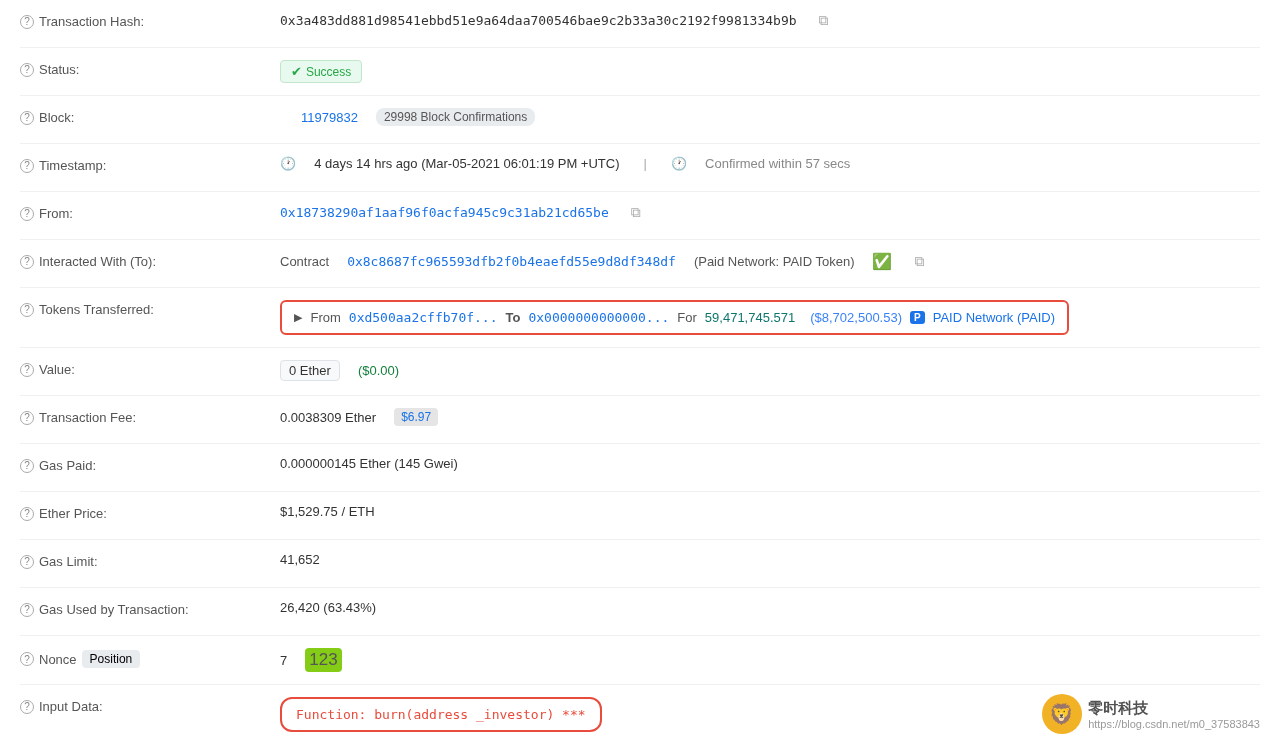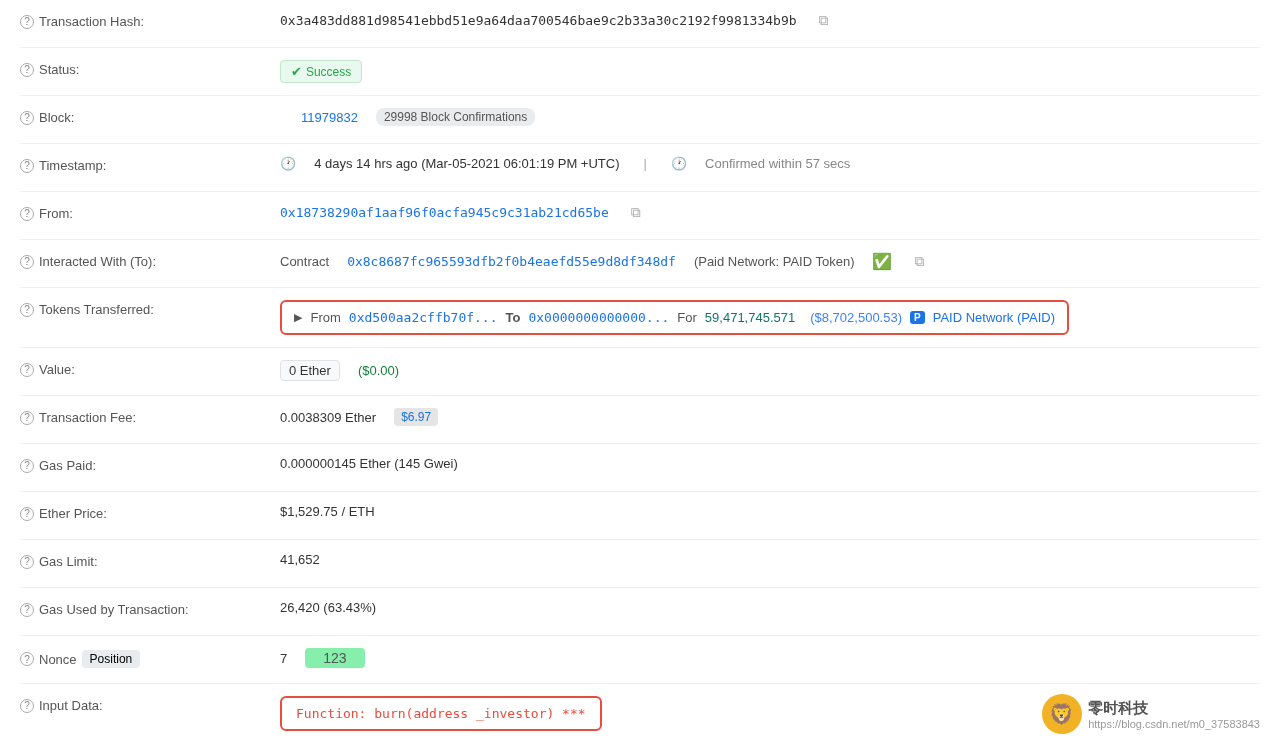--- a/index.html
+++ b/index.html
@@ -188,29 +188,29 @@
       color: #000000;
       border-radius: 4px;
       padding: 2px 8px;
       font-size: 12px;
     }
     .nonce-val {
       color: #333;
       font-weight: 500;
     }
     .position-val {
-      background: #86efac;
-      color: #555;
-      border-radius: 4px;
-      padding: 2px 18px;
-      font-size: 14px;
+      background: #84cc16;
+      color: #555;
+      border-radius: 4px;
+      padding: 2px 4px;
+      font-size: 17px;
     }
     .input-data-box {
       border: 2px solid #e74c3c;
-      border-radius: 6px;
+      border-radius: 12px;
       padding: 8px 14px;
       color: #e74c3c;
       font-family: monospace;
       font-size: 13px;
       margin-bottom: 16px;
     }
     .method-box {
       background: #f8f9fa;
       border: 1px solid #e0e0e0;
       border-radius: 4px;

